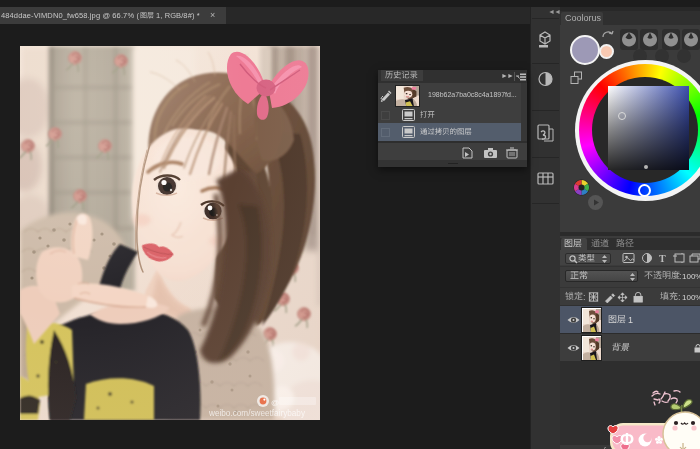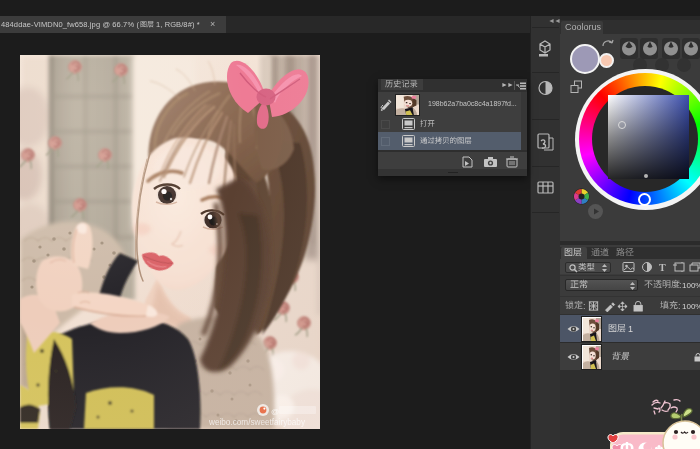--- a/index.html
+++ b/index.html
@@ -1,16 +1,16 @@
 <!DOCTYPE html>
 <html><head><meta charset="utf-8"><style>
 *{margin:0;padding:0;box-sizing:border-box}
 html,body{width:700px;height:449px;overflow:hidden;background:#1c1c1c;
 font-family:"Liberation Sans",sans-serif;}
-#screen{position:absolute;left:0;top:16px;width:700px;height:432px;background:#1c1c1c}
+#screen{position:absolute;left:0;top:7px;width:700px;height:432px;background:#1c1c1c}
 .abs{position:absolute}
 </style></head><body>
 <div id="screen">
 <svg width="0" height="0" style="position:absolute">
       <defs>
         <path id="g0" d="M4 -43V-35H96V-43Z"></path>
         <path id="g1" d="M56 -48C68 -40 83 -28 90 -20L96 -26C88 -34 73 -45 62 -53ZM7 -77V-69H51C42 -52 24 -35 4 -26C6 -24 8 -21 10 -19C23 -26 36 -36 46 -48V8H54V-58C57 -62 59 -66 61 -69H93V-77Z"></path>
         <path id="g2" d="M15 -31C17 -31 20 -32 34 -33C32 -15 28 -4 6 2C7 3 9 6 10 8C35 1 40 -12 42 -33L57 -34V-5C57 3 60 6 69 6C71 6 82 6 84 6C93 6 95 2 96 -14C94 -15 90 -16 89 -17C88 -4 88 -2 84 -2C81 -2 72 -2 70 -2C66 -2 65 -2 65 -5V-34L79 -35C82 -33 84 -30 85 -28L92 -32C86 -40 75 -50 66 -57L60 -53C64 -50 69 -46 73 -42L26 -40C32 -46 39 -53 44 -61H94V-68H7V-61H34C28 -53 22 -45 19 -43C17 -40 14 -39 12 -38C13 -36 15 -32 15 -31ZM42 -82C46 -78 49 -72 50 -68L58 -71C57 -74 53 -80 50 -84Z"></path>
         <path id="g3" d="M12 -79V-47C12 -32 11 -11 4 4C5 4 9 6 10 8C18 -8 19 -31 19 -47V-72H95V-79ZM49 -67C49 -61 49 -55 49 -50H26V-43H48C46 -23 40 -7 21 2C23 3 25 6 26 8C47 -3 54 -21 56 -43H82C80 -16 79 -5 76 -2C75 -1 74 -1 72 -1C69 -1 63 -1 57 -1C58 1 59 4 59 6C65 6 71 7 75 6C78 6 80 5 82 3C86 -1 88 -14 89 -47C90 -48 90 -50 90 -50H56C57 -55 57 -61 57 -67Z"></path>
         <path id="g4" d="M20 -61H46V-42H20ZM54 -61H81V-42H54ZM24 -32 17 -29C21 -21 26 -14 32 -9C26 -5 17 -1 4 1C6 3 8 6 9 8C22 5 32 0 38 -4C52 4 70 6 93 8C93 5 95 2 96 0C74 -1 57 -3 44 -10C51 -17 53 -26 54 -35H88V-68H54V-84H46V-68H12V-35H46C46 -27 44 -20 38 -14C32 -18 27 -24 24 -32Z"></path>

